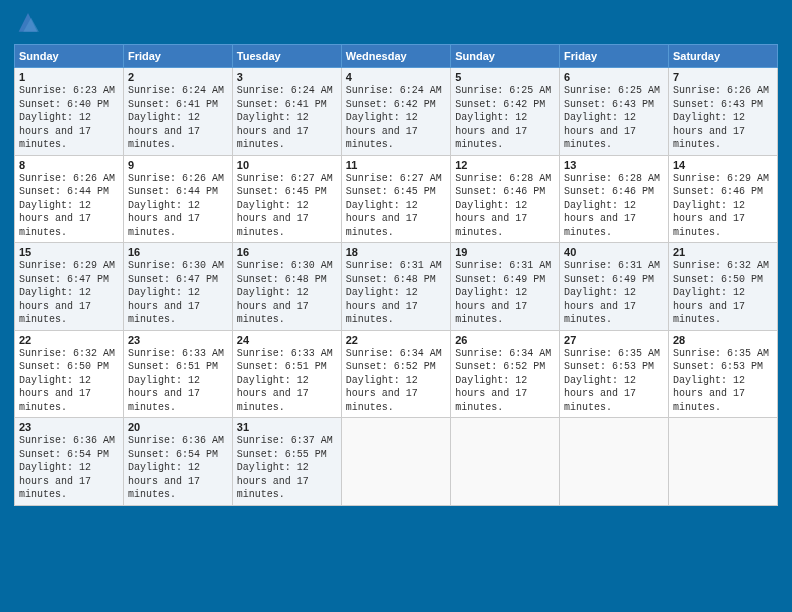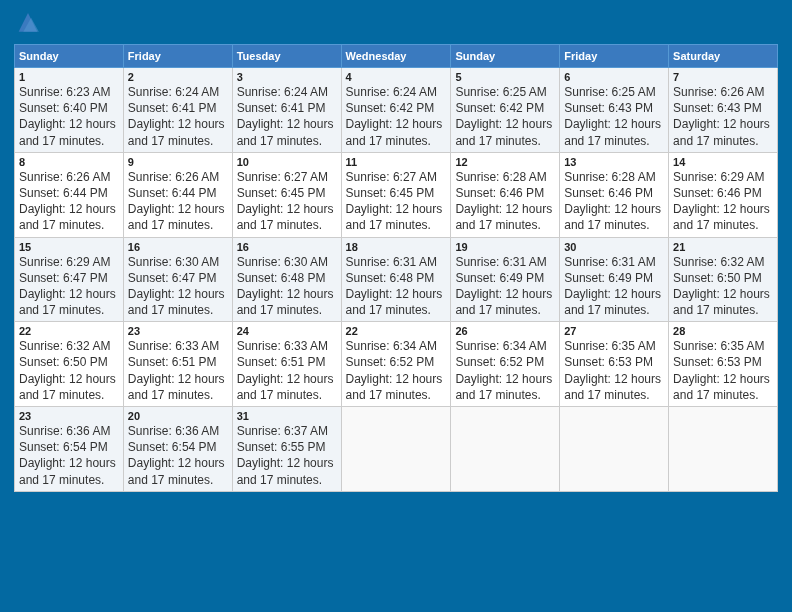--- a/index.html
+++ b/index.html
@@ -84,22 +84,23 @@
     }
     .day-num {
       font-weight: bold;
       font-size: 11px;
       color: #222;
       display: block;
       margin-bottom: 1px;
     }
     .day-info {
       color: #333;
-      font-size: 12px;
+      font-size: 10px;
       line-height: 1.35;
+      font-family: Liberation Mono, monospace;
     }
     td.empty {
       background: #f9f9f9 !important;
     }
   </style>
 </head>
 <body>
 
 <div class="page">
   <div class="header">
@@ -168,21 +169,21 @@
           <td><span class="day-num">15</span>
 <span class="day-info">Sunrise: 6:29 AM<br>Sunset: 6:47 PM<br>Daylight: 12 hours and 17 minutes.</span></td>
           <td><span class="day-num">16</span>
 <span class="day-info">Sunrise: 6:30 AM<br>Sunset: 6:47 PM<br>Daylight: 12 hours and 17 minutes.</span></td>
           <td><span class="day-num">16</span>
 <span class="day-info">Sunrise: 6:30 AM<br>Sunset: 6:48 PM<br>Daylight: 12 hours and 17 minutes.</span></td>
           <td><span class="day-num">18</span>
 <span class="day-info">Sunrise: 6:31 AM<br>Sunset: 6:48 PM<br>Daylight: 12 hours and 17 minutes.</span></td>
           <td><span class="day-num">19</span>
 <span class="day-info">Sunrise: 6:31 AM<br>Sunset: 6:49 PM<br>Daylight: 12 hours and 17 minutes.</span></td>
-          <td><span class="day-num">30</span>
+          <td><span class="day-num">40</span>
 <span class="day-info">Sunrise: 6:31 AM<br>Sunset: 6:49 PM<br>Daylight: 12 hours and 17 minutes.</span></td>
           <td><span class="day-num">21</span>
 <span class="day-info">Sunrise: 6:32 AM<br>Sunset: 6:50 PM<br>Daylight: 12 hours and 17 minutes.</span></td>
         </tr>
         <tr>
           <td><span class="day-num">22</span>
 <span class="day-info">Sunrise: 6:32 AM<br>Sunset: 6:50 PM<br>Daylight: 12 hours and 17 minutes.</span></td>
           <td><span class="day-num">23</span>
 <span class="day-info">Sunrise: 6:33 AM<br>Sunset: 6:51 PM<br>Daylight: 12 hours and 17 minutes.</span></td>
           <td><span class="day-num">24</span>

